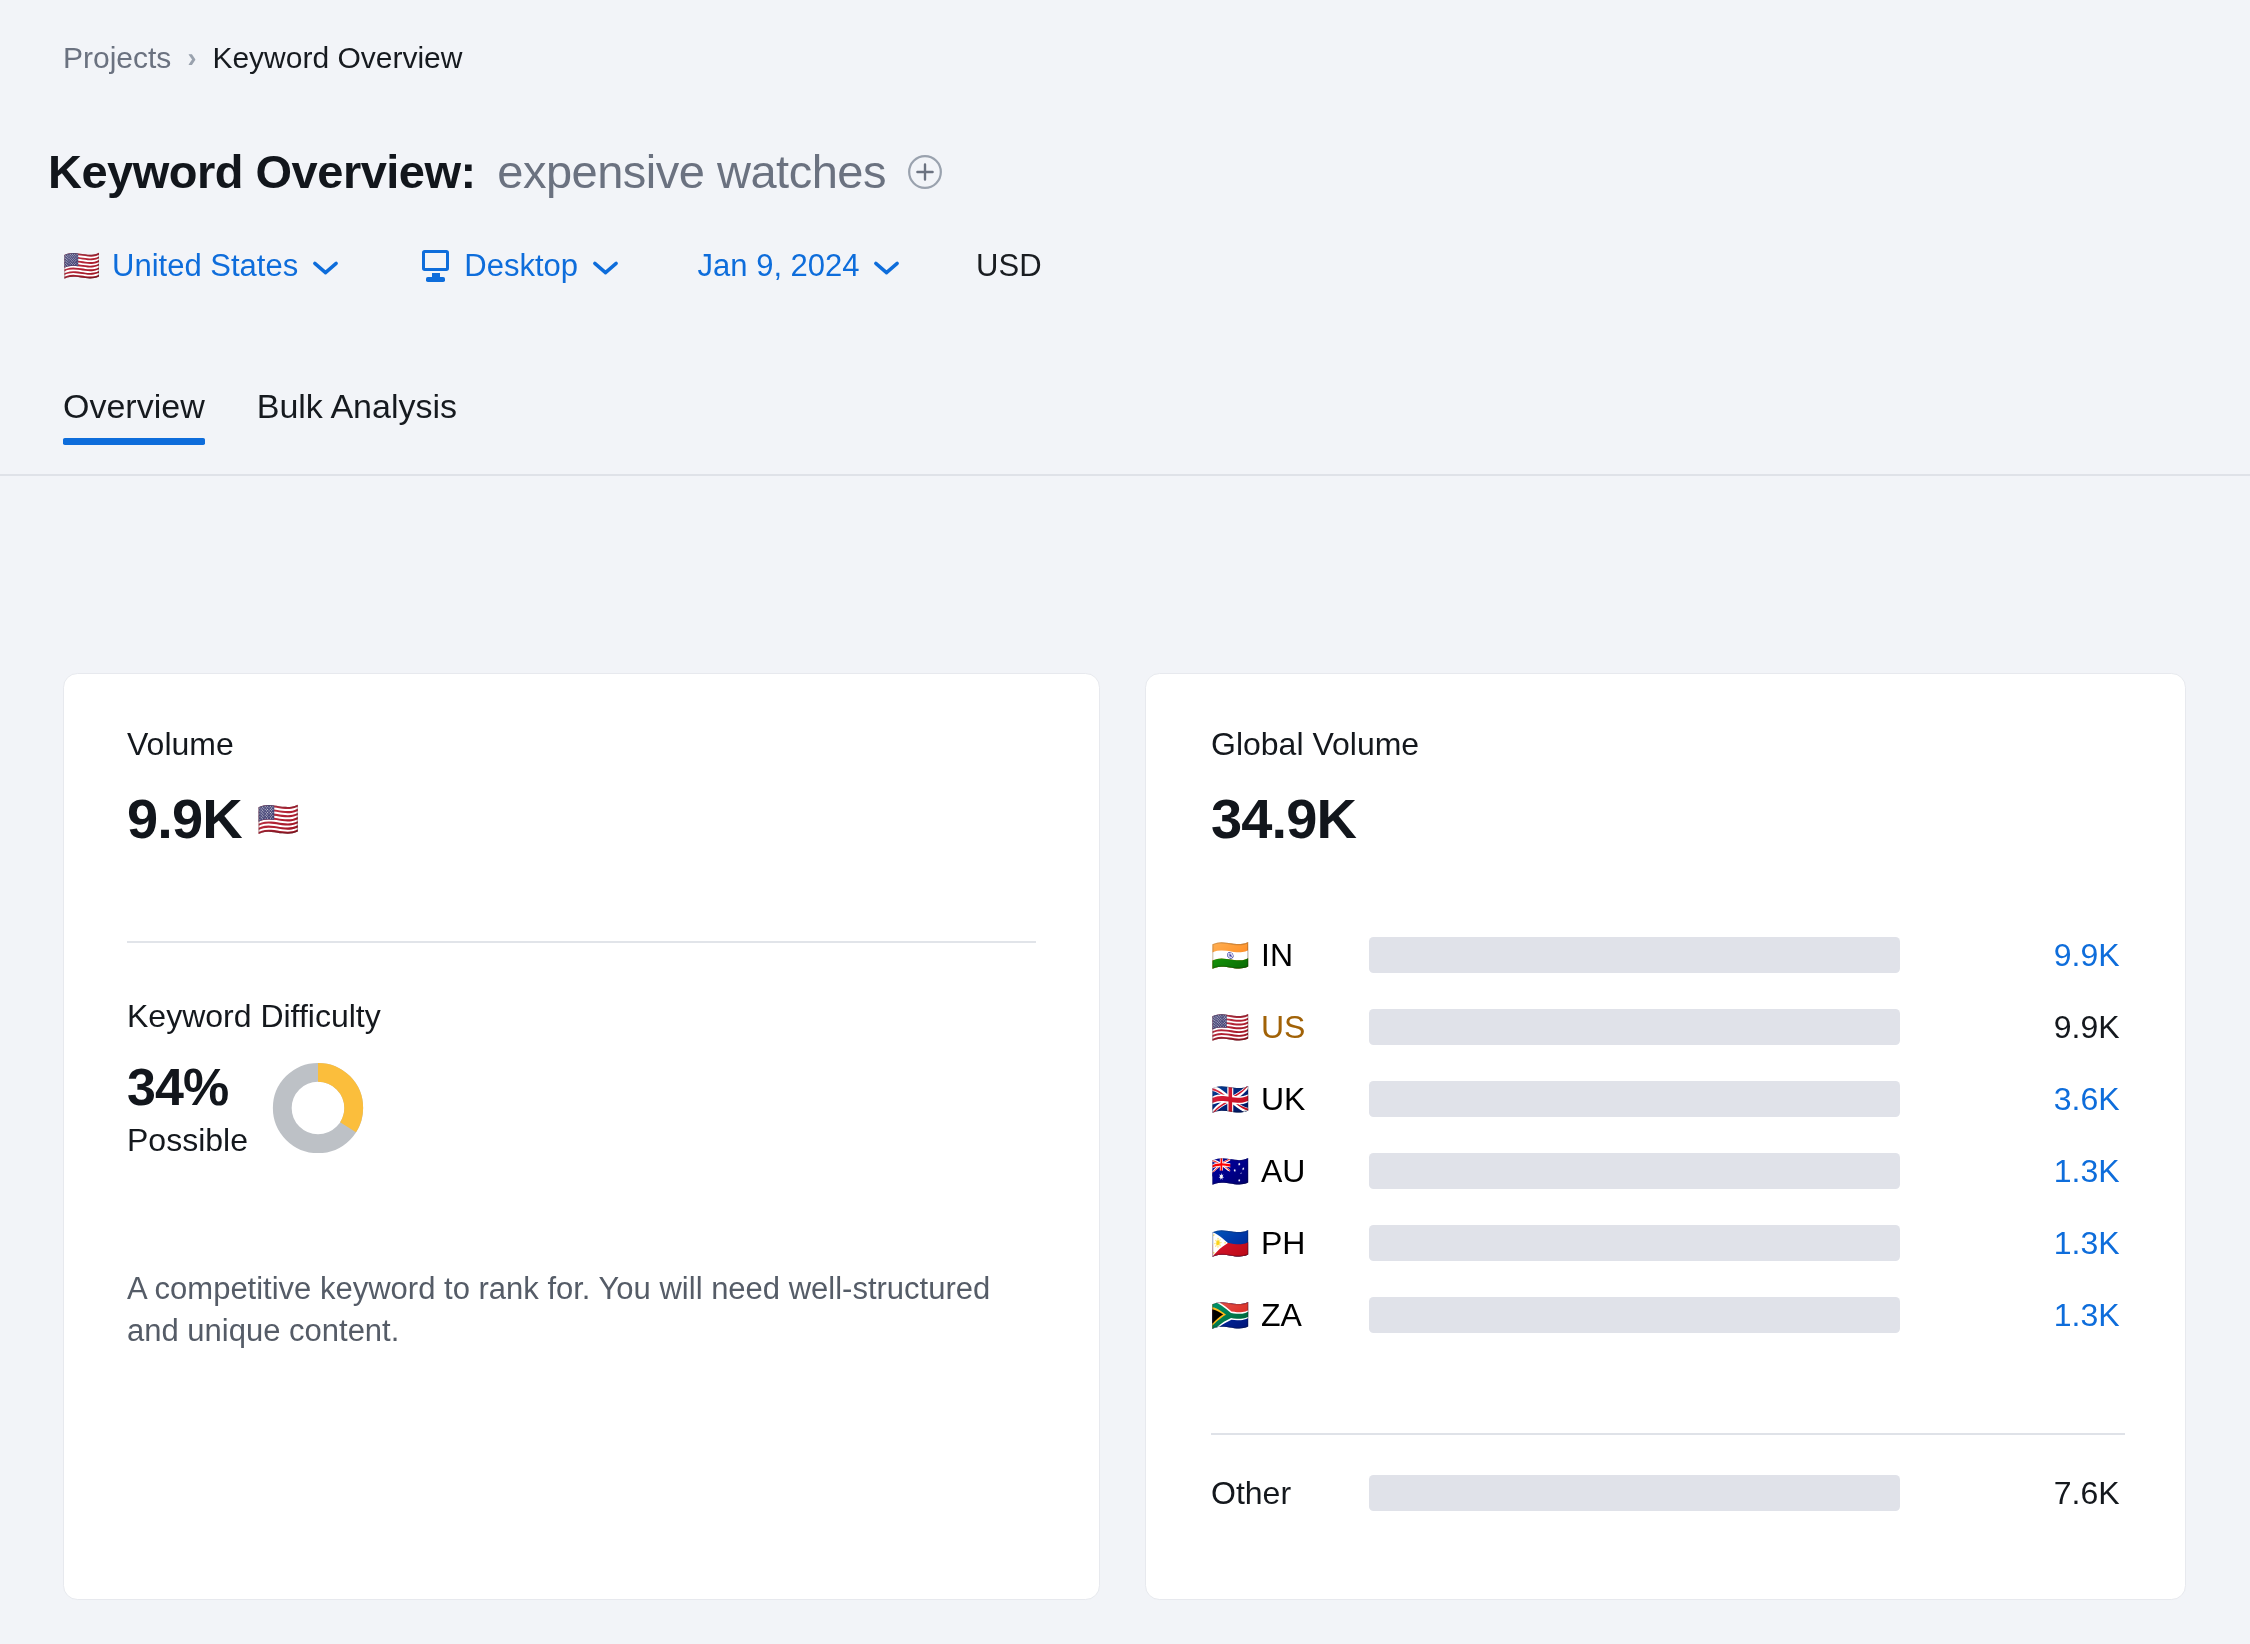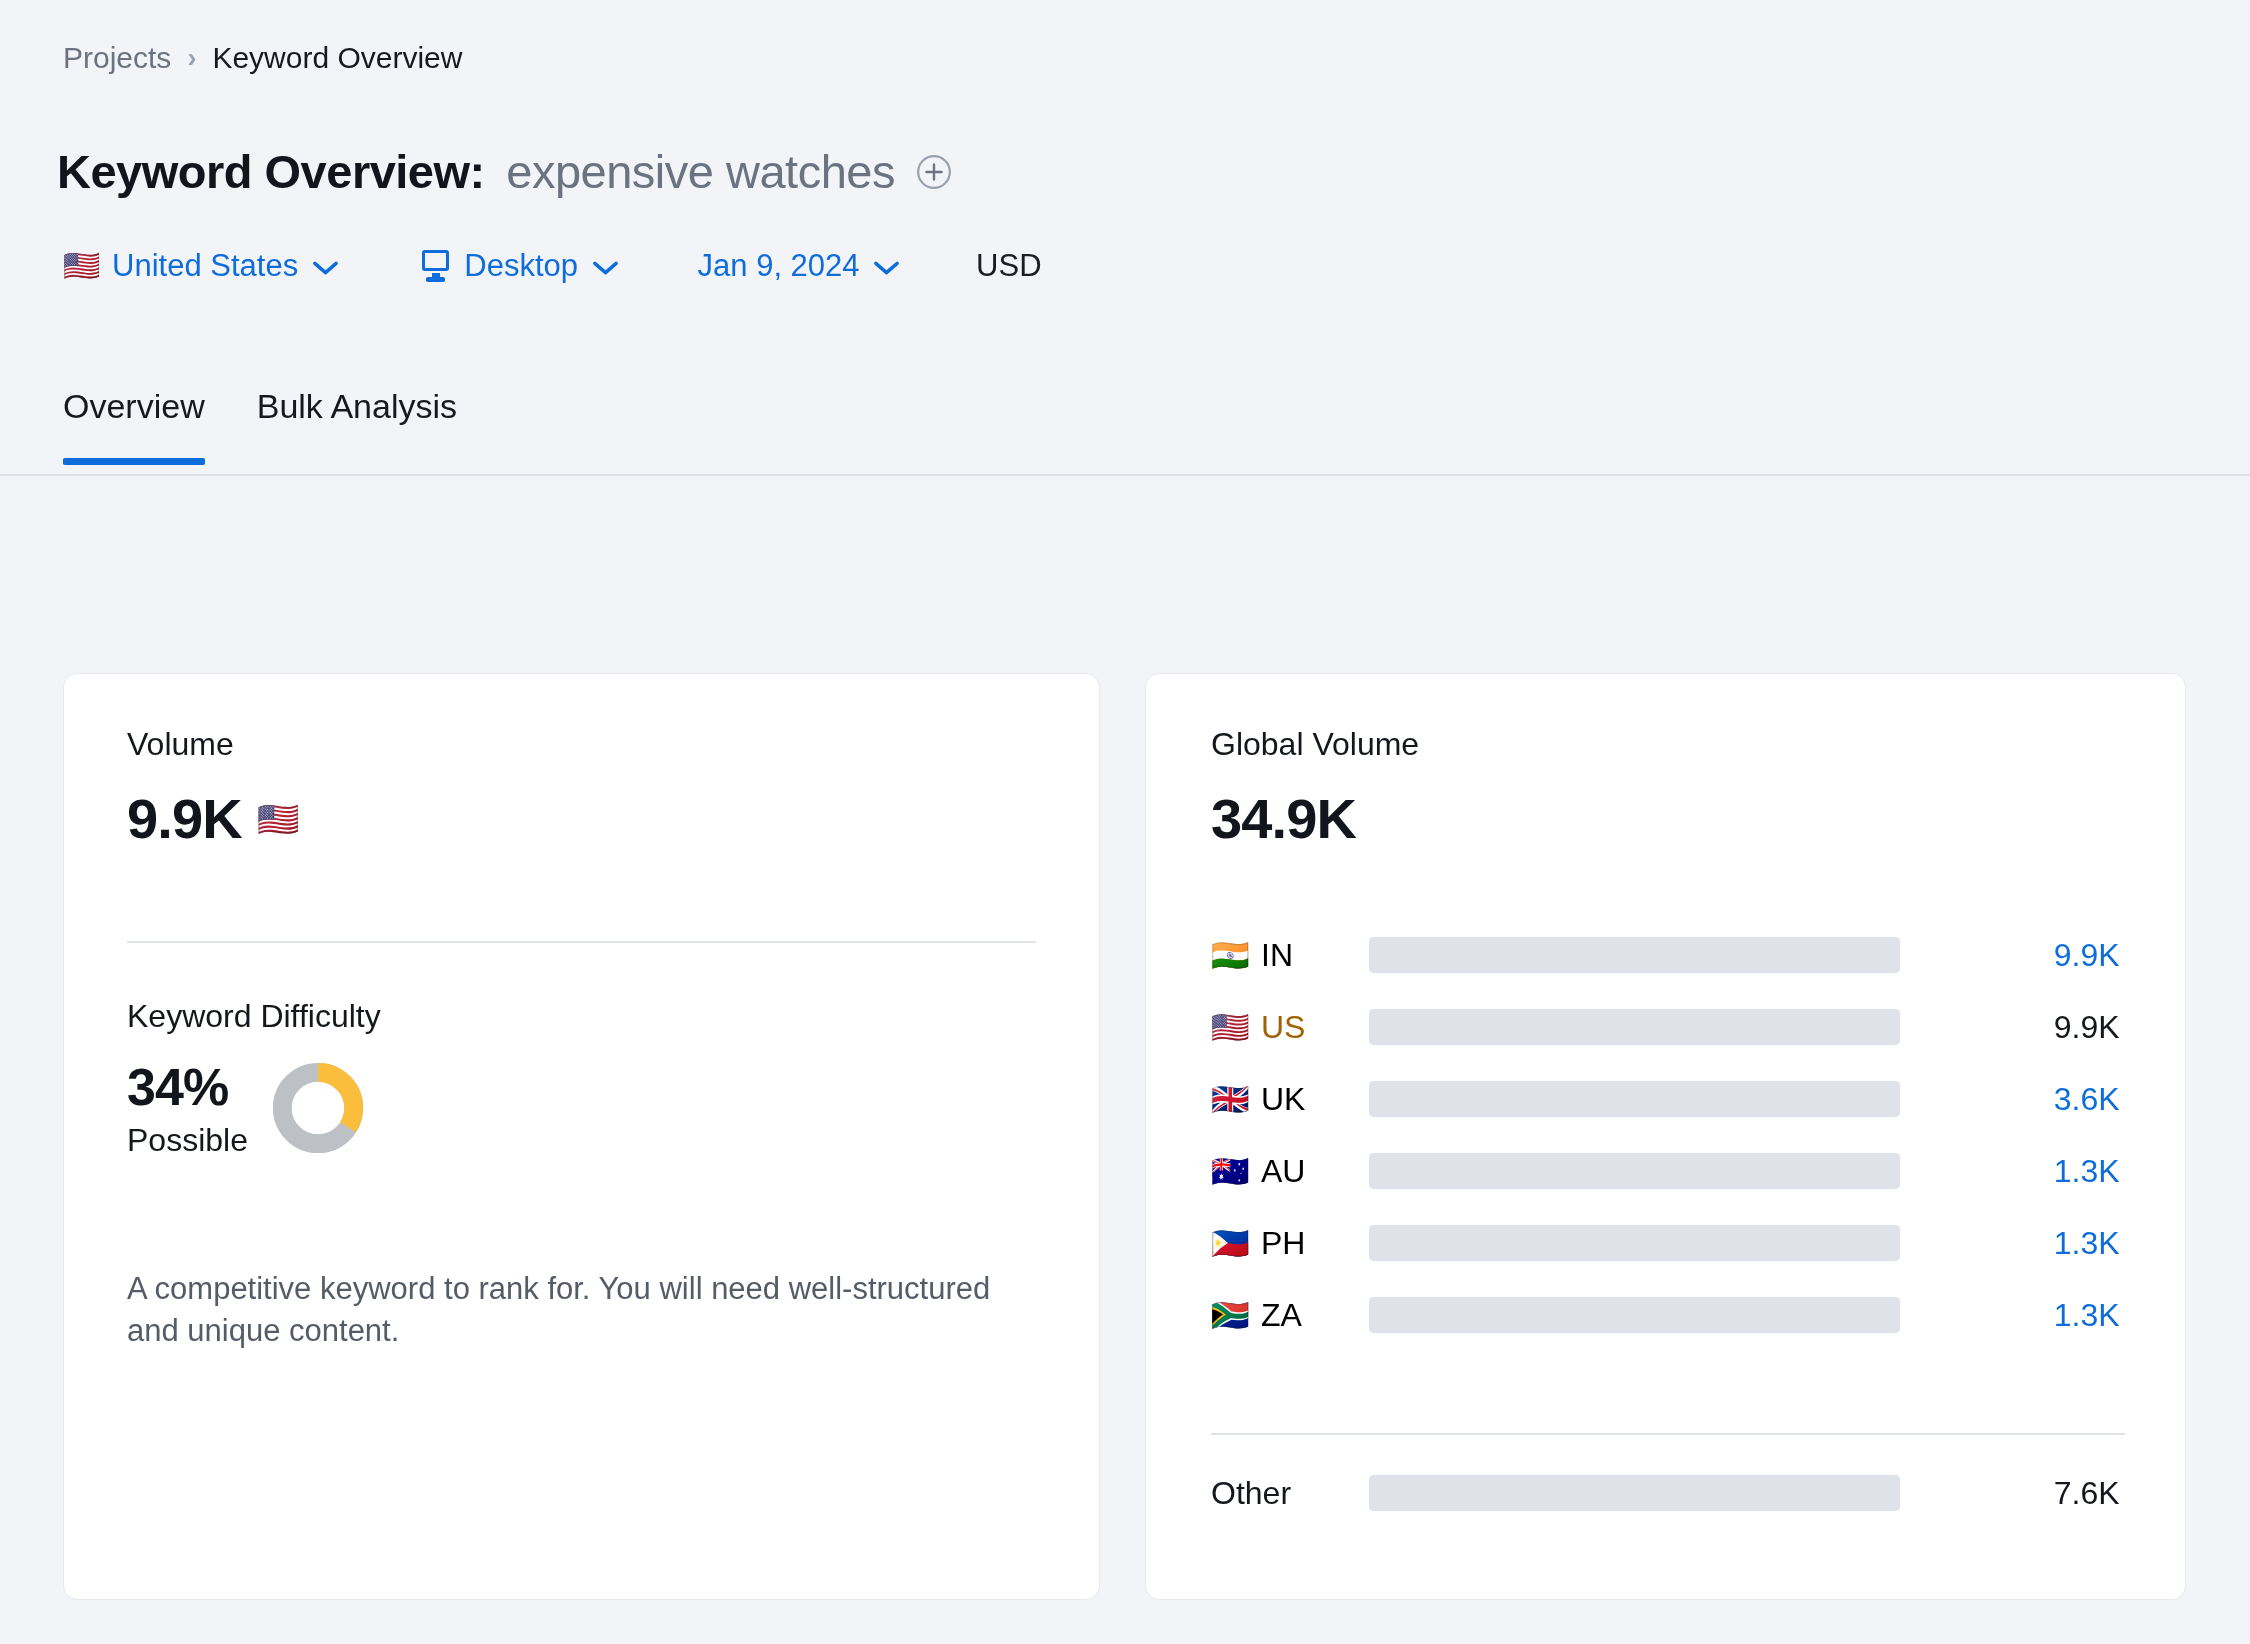--- a/index.html
+++ b/index.html
@@ -17,21 +17,21 @@
     position: absolute; left: 63px; top: 43px;
     display: flex; align-items: center; gap: 16px;
     font-size: 30px; line-height: 1;
   }
   .bc-link { color: #6b7280; }
   .bc-sep { color: #9aa2ae; font-size: 27px; font-weight: 700; }
   .bc-current { color: #161a1f; }
 
   
   .title-row {
-    position: absolute; left: 57px; top: 144px;
+    position: absolute; left: 48px; top: 144px;
     display: flex; align-items: center; gap: 0px;
     white-space: nowrap;
   }
   .title-main { font-size: 47px; font-weight: 700; color: #12161c; letter-spacing: -0.5px; }
   .title-kw { font-size: 47px; font-weight: 400; color: #6b7280; margin-left: 21.6px; letter-spacing: -0.5px; }
   .plus-icon { margin-left: 20px; display: inline-flex; align-items: center; }
 
   
   .filters {
     position: absolute; left: 63px; top: 250px;
@@ -58,21 +58,21 @@
   .monitor .base {
     position: absolute; left: 4.5px; top: 27px; width: 19px; height: 4.5px; background: #0e6ddb; border-radius: 1.8px;
   }
 
   
   .tabs {
     position: absolute; left: 63px; top: 387px;
     display: flex; align-items: flex-end; gap: 52px;
     font-size: 34px;
   }
-  .tab { color: #161a1f; padding-bottom: 39px; position: relative; }
+  .tab { color: #161a1f; padding-bottom: 19px; position: relative; }
   .tab.active::after {
     content: ""; position: absolute; left: 0; right: 0; bottom: 0;
     height: 7.2px; background: #0e6ddb; border-radius: 1.8px;
   }
   .tabs-rule {
     position: absolute; left: 0; right: 0; top: 474px; height: 1.8px; background: #dfe2e8;
   }
 
   
   .loc-select {

